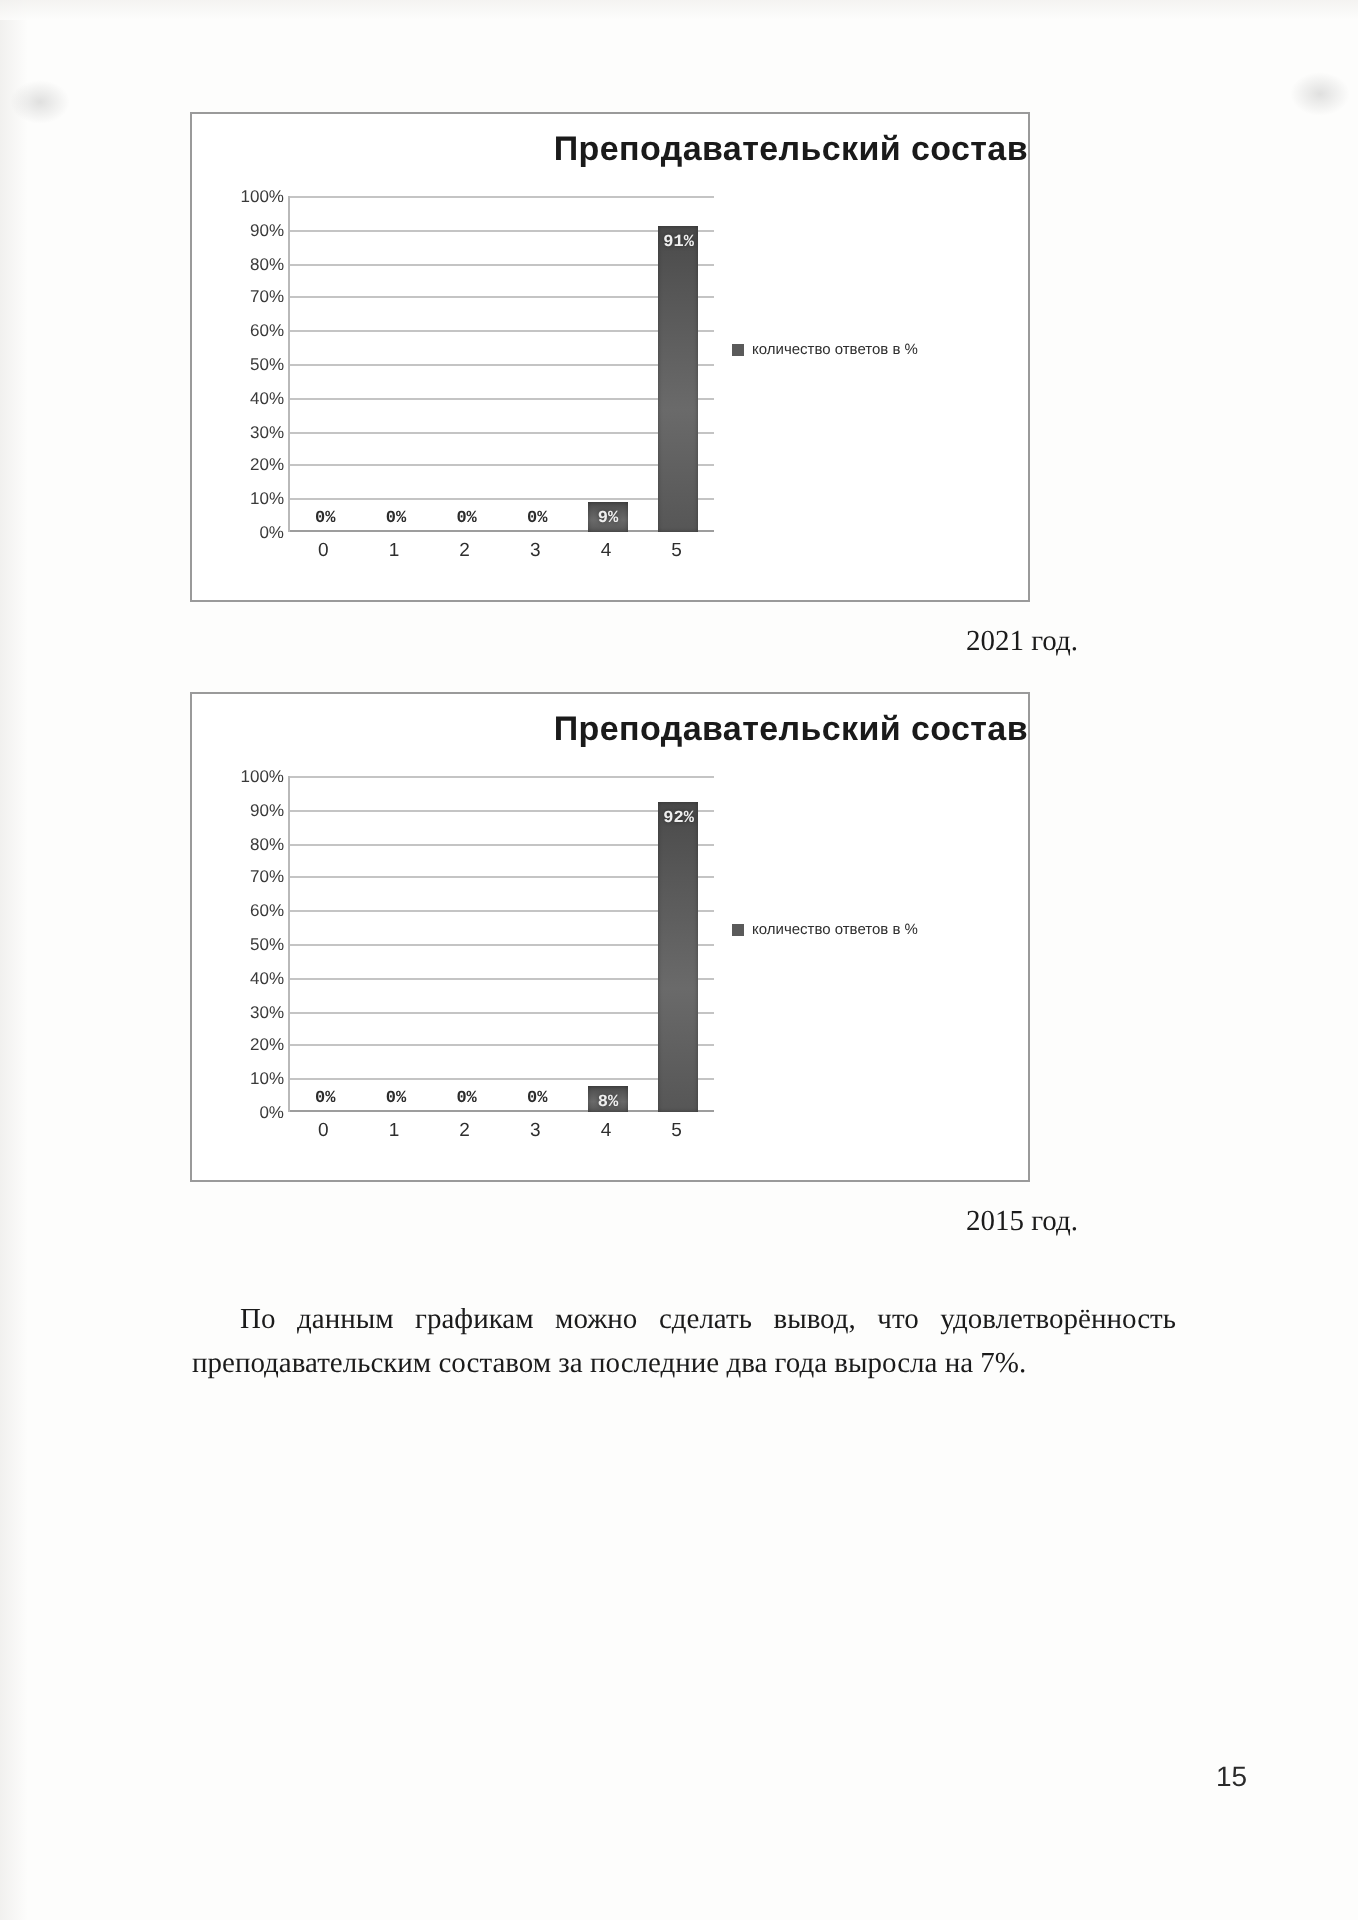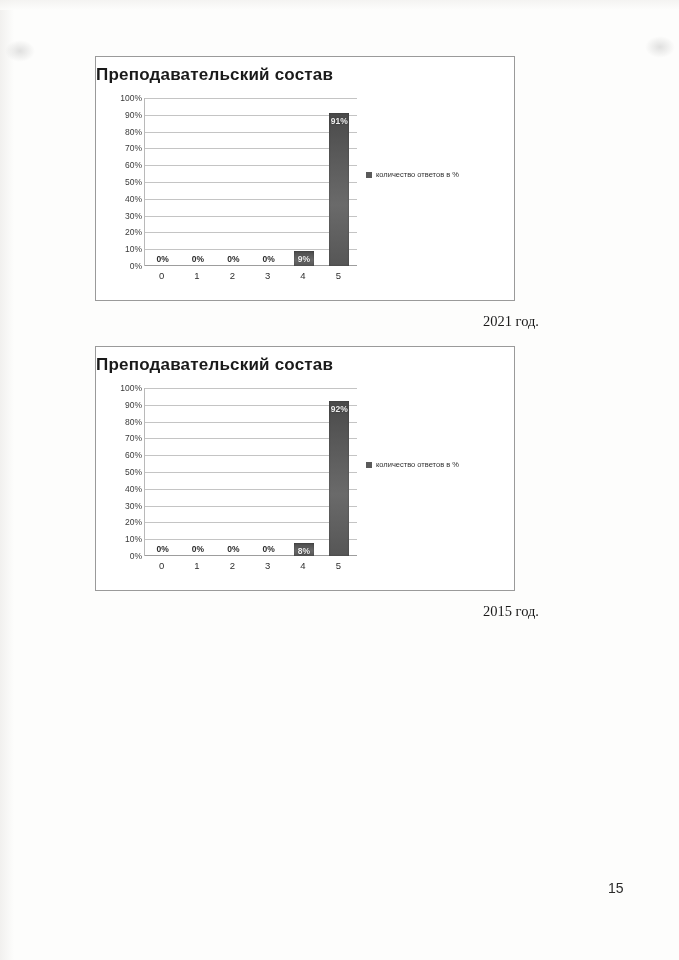--- a/index.html
+++ b/index.html
@@ -49,21 +49,21 @@
     width: 420px;
     height: 245px;
     border: 1px solid #9a9a9a;
     background: #ffffff;
     box-sizing: border-box;
   }
   #chart-2023 { top: 56px; }
   #chart-2024 { top: 346px; }
 
   .chart-title {
-    text-align: left;
+    text-align: right;
     font-family: "Liberation Sans", sans-serif;
     font-weight: bold;
     font-size: 17px;
     color: #1a1a1a;
     margin-top: 8px;
     letter-spacing: .2px;
   }
 
   .plot-wrap {
     position: absolute;
@@ -138,21 +138,21 @@
   }
   .bar.zero {
     background: none;
     box-shadow: none;
     height: 0 !important;
   }
   .bar-label {
     position: absolute;
     left: 50%;
     transform: translateX(-50%);
-    font-family: Liberation Sans, sans-serif;
+    font-family: Liberation Mono, monospace;
     font-size: 8.5px;
     font-weight: bold;
     white-space: nowrap;
   }
   .bar-label.inside {
     top: 3px;
     color: #efefef;
     text-shadow: 0 0 2px rgba(0,0,0,.5);
   }
   .bar-label.outside {
@@ -387,15 +387,16 @@
 
       <div class="legend">
         <span class="legend-swatch"></span>
         <span class="legend-text">количество ответов в %</span>
       </div>
     </div>
   </div>
 
   <div class="caption" id="caption-2024">2015 год.</div>
 
+  <p class="body-paragraph">По данным графикам можно сделать вывод, что удовлетворённость преподавательским составом за последние два года выросла на 7%.</p>
 
   <div class="page-number">15</div>
 </div>
 
 </body></html>

